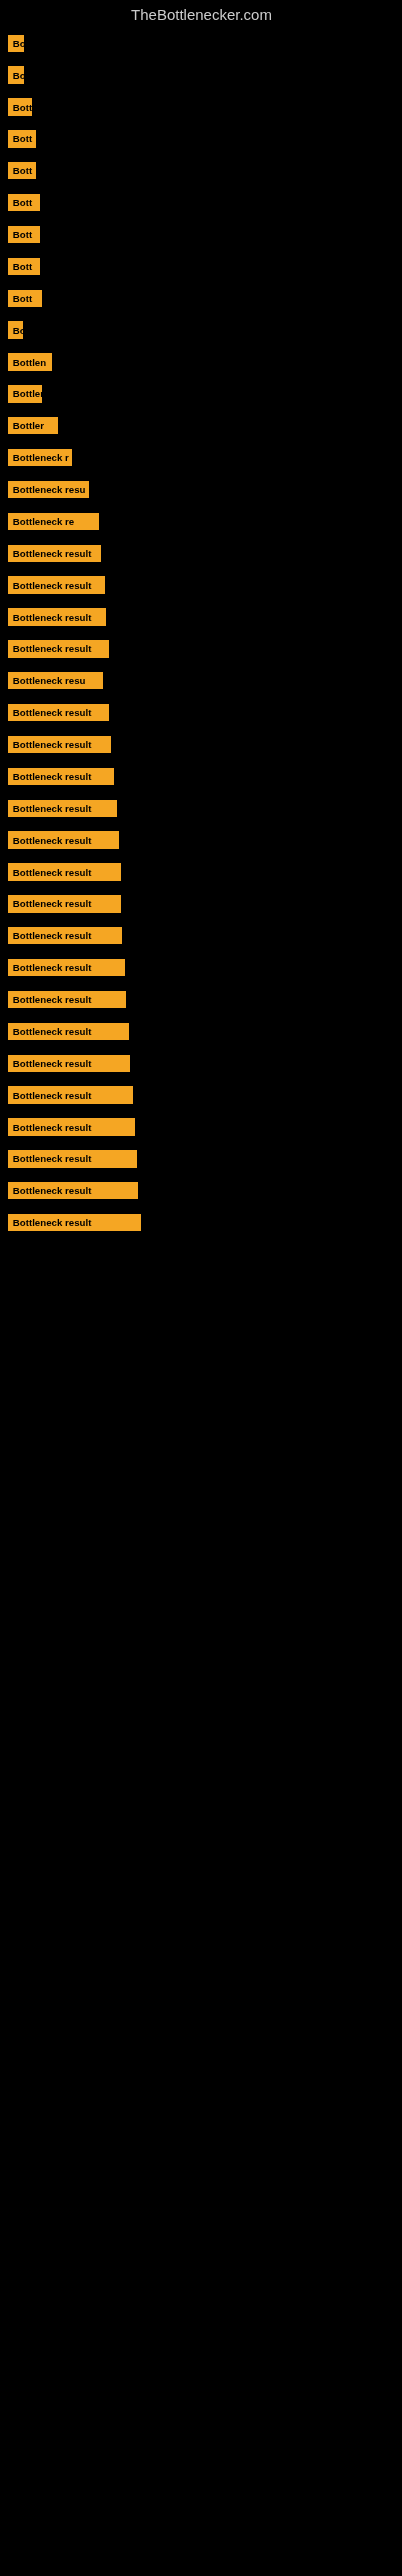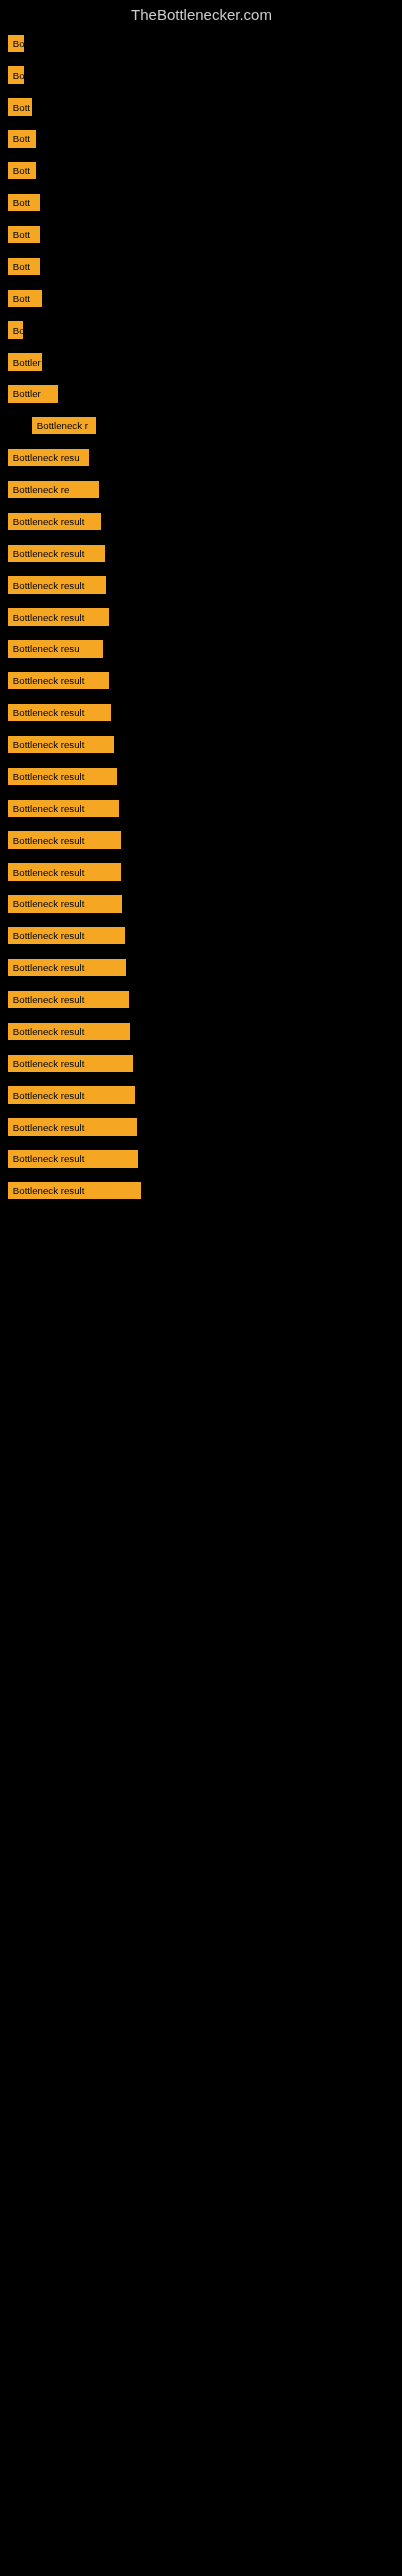--- a/index.html
+++ b/index.html
@@ -25,21 +25,21 @@
     }
     .bottleneck-item {
       margin-bottom: 14.5px;
       display: flex;
       align-items: center;
     }
     .bottleneck-label {
       background-color: #f5a623;
       color: #000;
       font-size: 9.7px;
-      font-weight: normal;
+      font-weight: bold;
       padding: 3.2px 4.8px;
       white-space: nowrap;
       overflow: hidden;
       display: inline-block;
     }
   </style>
 </head>
 <body>
 
 <div class="site-title">TheBottlenecker.com</div>
@@ -69,27 +69,30 @@
     <div class="bottleneck-item">
       <span class="bottleneck-label" style="width: 32px;">Bott</span>
     </div>
     <div class="bottleneck-item">
       <span class="bottleneck-label" style="width: 34px;">Bott</span>
     </div>
     <div class="bottleneck-item">
       <span class="bottleneck-label" style="width: 15px;">Bottle</span>
     </div>
     <div class="bottleneck-item">
+      <span class="bottleneck-label" style="width: 44px;">Bottlen</span>
+    </div>
+    <div class="bottleneck-item">
       <span class="bottleneck-label" style="width: 34px;">Bottler</span>
     </div>
     <div class="bottleneck-item">
       <span class="bottleneck-label" style="width: 50px;">Bottler</span>
     </div>
     <div class="bottleneck-item">
-      <span class="bottleneck-label" style="width: 64px; margin-left: 24px;">Bottleneck r</span>
+      <span class="bottleneck-label" style="width: 64px;">Bottleneck r</span>
     </div>
     <div class="bottleneck-item">
       <span class="bottleneck-label" style="width: 81px;">Bottleneck resu</span>
     </div>
     <div class="bottleneck-item">
       <span class="bottleneck-label" style="width: 91px;">Bottleneck re</span>
     </div>
     <div class="bottleneck-item">
       <span class="bottleneck-label" style="width: 93px;">Bottleneck result</span>
     </div>

